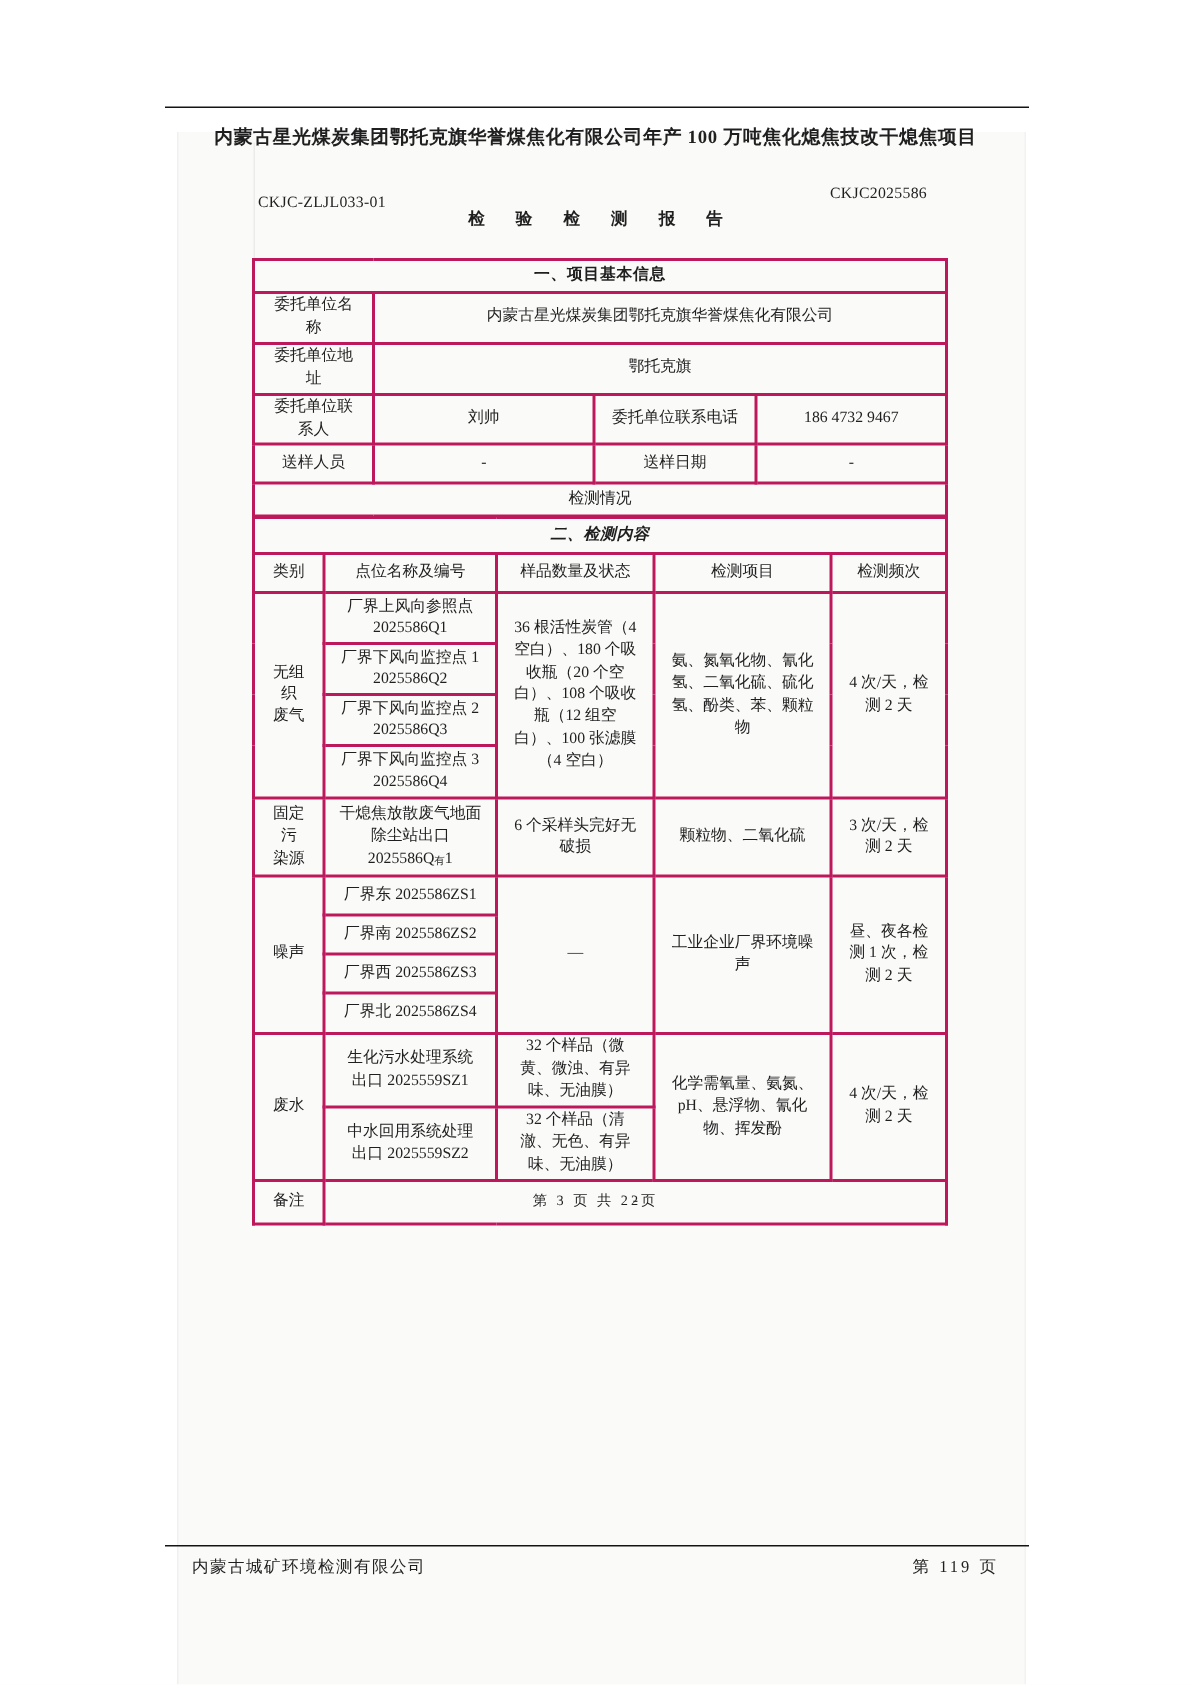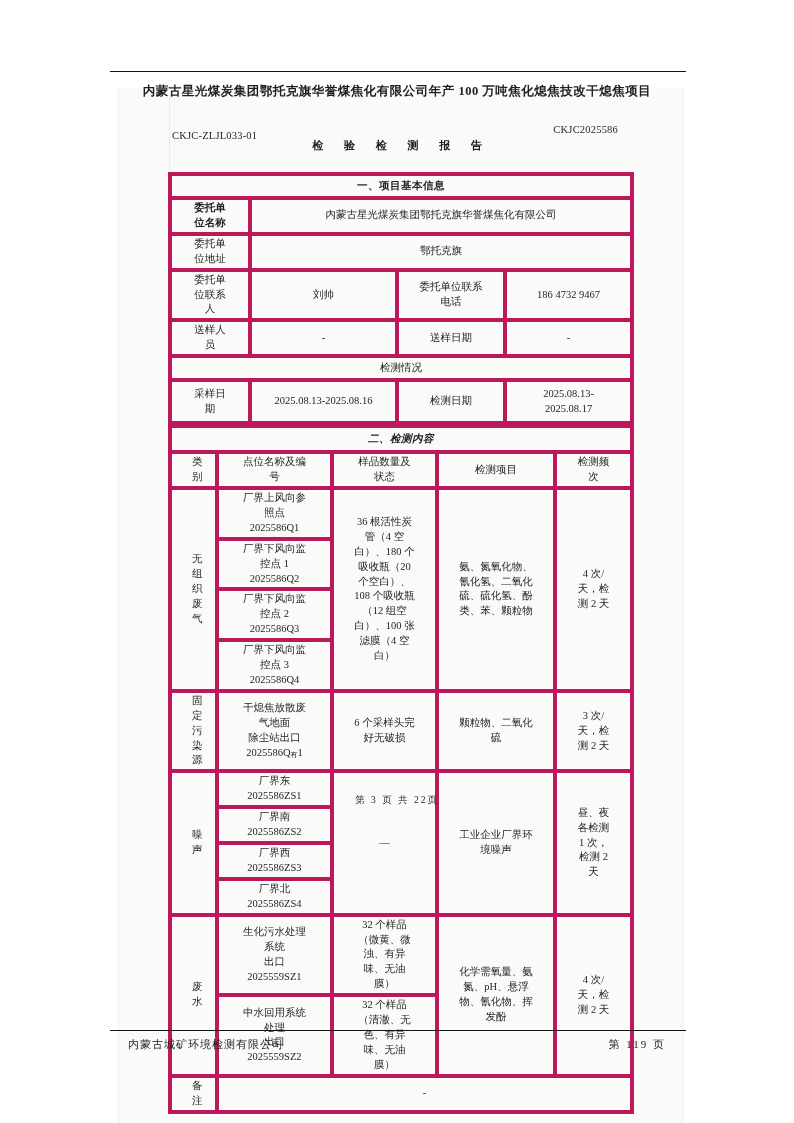--- a/index.html
+++ b/index.html
@@ -25,21 +25,21 @@
   .code-row{left:168px;top:126px;width:462px;height:20px;font-size:10.5px;}
   .code-left{position:absolute;left:4px;top:4px;letter-spacing:0.2px;}
   .code-right{position:absolute;right:12px;top:-2px;letter-spacing:0.2px;}
   .report-title{
     left:0;right:0;top:138px;text-align:center;
     font-size:11px;font-weight:bold;letter-spacing:9px;text-indent:9px;
   }
   
   .tables{left:168px;top:172px;width:462px;}
   table{border-collapse:collapse;table-layout:fixed;width:462px;font-size:10.5px;line-height:1.42;}
-  td{border:4px solid #be185d;text-align:center;vertical-align:middle;padding:1px 20px;
+  td{border:2px solid #be185d;text-align:center;vertical-align:middle;padding:1px 9px;
      overflow:hidden;}
   .t2{margin-top:-1px;}
   .band{font-weight:bold;letter-spacing:0.5px;}
   .preline{white-space:pre-line;}
   .sub{font-size:7px;vertical-align:-1px;}
   
   .pageinfo{left:0;right:0;top:794px;text-align:center;font-size:9.5px;letter-spacing:2px;}
   .footer-rule{left:110px;top:1030px;width:576px;border-top:1.6px solid #141414;}
   .footer-row{left:110px;top:1037px;width:576px;display:flex;justify-content:space-between;
               font-size:11px;}
@@ -69,47 +69,41 @@
         <col style="width:80px">
         <col style="width:147px">
         <col style="width:108px">
         <col style="width:127px">
       </colgroup>
     <tbody>
         <tr>
       <td colspan="4" class="band" style="height:18px;">一、项目基本信息</td>
     </tr>
     <tr>
-      <td style="height:24px;font-weight:bold;">委托单位名称</td>
+      <td style="height:24px;">委托单位名称</td>
       <td colspan="3">内蒙古星光煤炭集团鄂托克旗华誉煤焦化有限公司</td>
     </tr>
     <tr>
       <td style="height:22px;">委托单位地址</td>
       <td colspan="3">鄂托克旗</td>
     </tr>
     <tr>
       <td style="height:22px;">委托单位联系人</td>
       <td>刘帅</td>
       <td>委托单位联系电话</td>
       <td>186 4732 9467</td>
     </tr>
     <tr>
       <td style="height:22px;">送样人员</td>
       <td>-</td>
       <td>送样日期</td>
       <td>-</td>
     </tr>
     <tr>
       <td colspan="4" style="height:18px;">检测情况</td>
-    </tr>
-    <tr>
-      <td style="height:37px;">采样日期</td>
-      <td>2025.08.13-2025.08.16</td>
-      <td>检测日期</td>
-      <td>2025.08.13-2025.08.17</td>
     </tr>
   </tbody>
     </table>
 
   <table class="t2">
     <colgroup>
         <col style="width:47px">
         <col style="width:115px">
         <col style="width:105px">
         <col style="width:118px">

